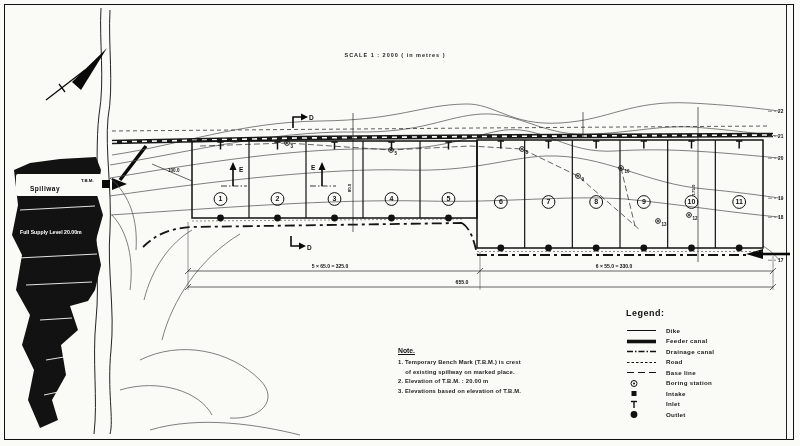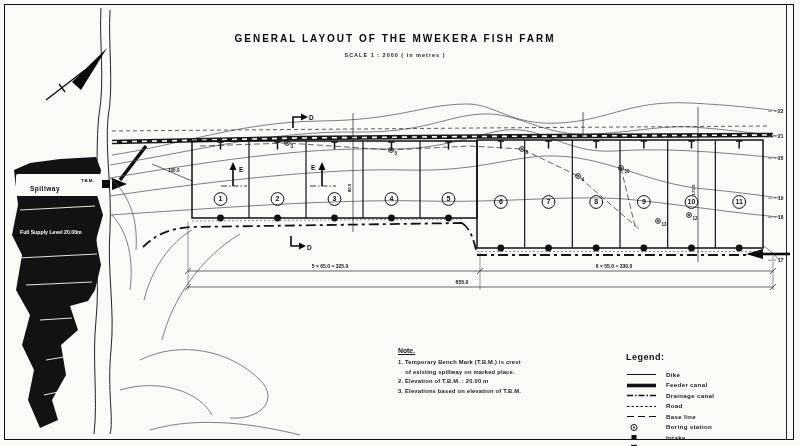--- a/index.html
+++ b/index.html
@@ -12,21 +12,21 @@
   #art{position:absolute;left:0;top:0;}
   .title{
     position:absolute;left:155px;top:33px;width:480px;text-align:center;
     font-size:10px;font-weight:bold;letter-spacing:2px;color:#0a0a0a;
   }
   .subtitle{
     position:absolute;left:155px;top:52px;width:480px;text-align:center;
     font-size:5.5px;font-weight:bold;letter-spacing:1px;color:#222;
   }
   #legend{position:absolute;left:626px;top:308px;width:150px;}
-  #legend .hdr{font-size:9px;font-weight:bold;letter-spacing:.5px;margin-bottom:7px;margin-top:44px;}
+  #legend .hdr{font-size:9px;font-weight:bold;letter-spacing:.5px;margin-bottom:7px;}
   .lg-row{display:flex;align-items:center;height:10.5px;}
   .lg-sym{width:40px;flex:0 0 40px;}
   .lg-label{font-size:6.2px;font-weight:bold;color:#1a1a1a;letter-spacing:.3px;}
   #notes{position:absolute;left:398px;top:347px;width:210px;}
   #notes .hdr{font-size:6.8px;font-weight:bold;text-decoration:underline;margin-bottom:4px;}
   .note-line{font-size:5.8px;font-weight:bold;color:#1a1a1a;line-height:1.65;white-space:pre-wrap;letter-spacing:.2px;}
   svg text{font-family:"Liberation Sans",sans-serif;}
 </style>
 </head>
 <body>
@@ -262,21 +262,20 @@
         <text x="30" y="191" font-size="6.5" font-weight="bold" fill="#0a0a0a" letter-spacing=".5">Spillway</text>
         <text x="81" y="182" font-size="4.4" font-weight="bold" fill="#0a0a0a">T.B.M.</text>
         <text x="20" y="234" font-size="5.2" font-weight="bold" fill="#ffffff">Full Supply Level 20.00m</text>
         <text x="309" y="120" font-size="6.5" font-weight="bold" fill="#111111">D</text>
         <text x="307" y="250" font-size="6.5" font-weight="bold" fill="#111111">D</text>
         <text x="239" y="172" font-size="6.5" font-weight="bold" fill="#111111">E</text>
         <text x="311" y="170" font-size="6.5" font-weight="bold" fill="#111111">E</text>
       </g>
   </svg>
 
-  <div class="title">GENERAL LAYOUT OF THE MWEKERA FISH FARM</div>
   <div class="subtitle">SCALE 1 : 2000  ( in metres )</div>
 
   <div id="legend">
     <div class="hdr">Legend:</div>
     <div id="legend-rows">
         <div class="lg-row">
           <span class="lg-sym"><svg width="34" height="9">
               <line x1="1" y1="4.5" x2="30" y2="4.5" stroke="#111111" stroke-width="1"></line>
             </svg></span>
           <span class="lg-label">Dike</span>

